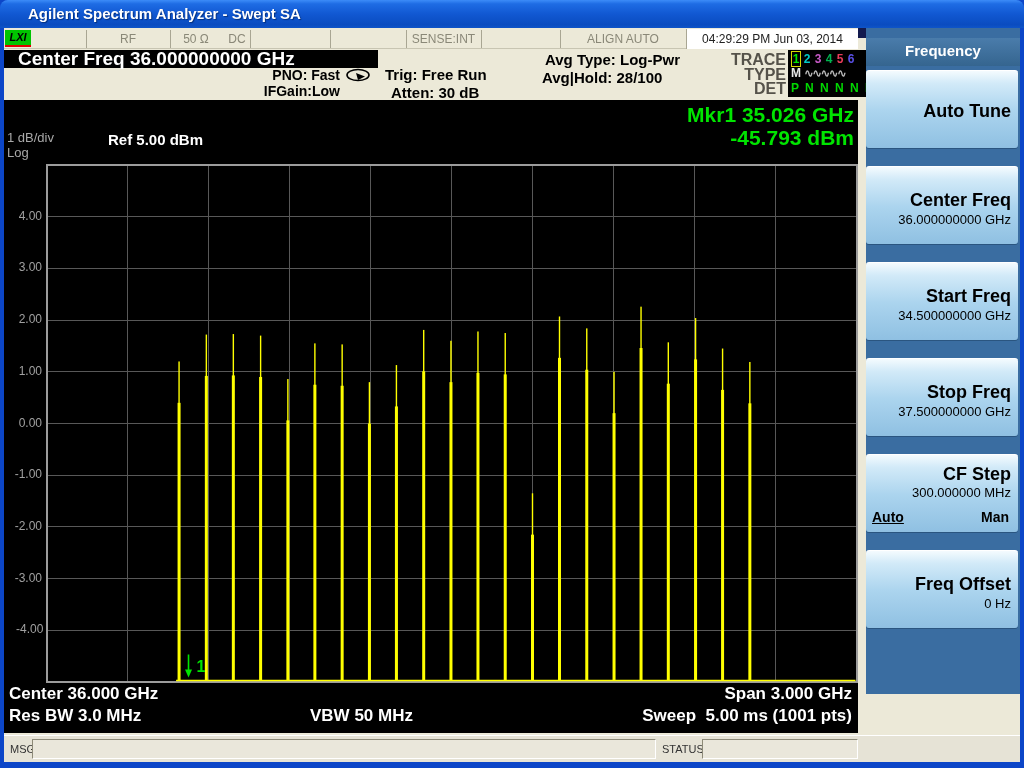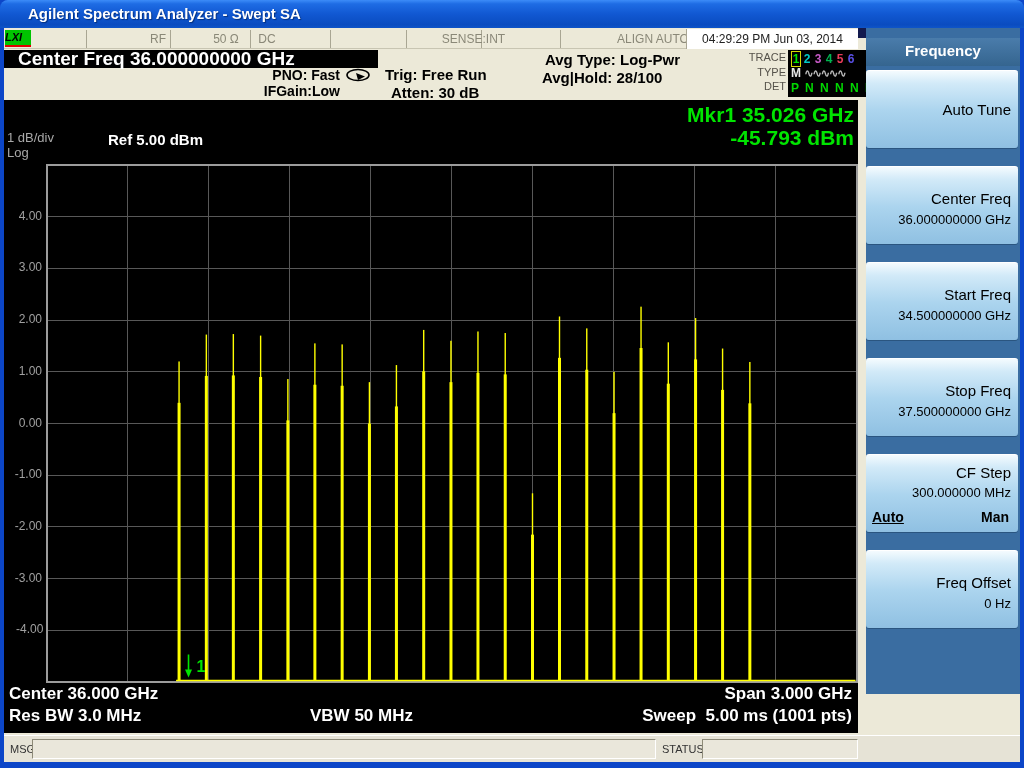--- a/index.html
+++ b/index.html
@@ -15,34 +15,34 @@
     line-height:28px; padding-left:28px; text-shadow:1px 1px 1px #04307e; }
   #border-l { left:0; top:28px; width:4px; height:734px; background:#0c46c8; }
   #border-r { left:1020px; top:28px; width:4px; height:734px; background:#0c46c8; }
   #border-b { left:0; top:762px; width:1024px; height:6px; background:#0c46c8; }
   #main-bg { left:4px; top:28px; width:1016px; height:734px; background:#ece9d8; }
 
   
   #top-strip { left:4px; top:29px; width:854px; height:20px; background:#ece9d8;
                border-bottom:1px solid #c8c5b2; font-size:12px; color:#8a8878; }
   .sep { position:absolute; top:1px; width:1px; height:18px; background:#a9a693; }
-  .cell { position:absolute; top:3px; text-align:center;margin-left:30px; }
+  .cell { position:absolute; top:3px; text-align:center; }
   #lxi-badge { position:absolute; left:1px; top:1px; width:26px; height:17px;
     background:#00c400; color:#000; font-weight:bold; font-style:italic;
-    font-size:11px; line-height:15px;
+    font-size:11px; text-align:center; line-height:15px;
     border-bottom:2px solid #e00000; }
   #time-cell { position:absolute; left:682px; top:0; width:172px; height:20px;
     background:#ffffff; border-left:1px solid #a9a693; color:#222;
     font-size:12px; text-align:center; line-height:20px; }
 
   
   #banner { left:4px; top:50px; width:374px; height:18px; background:#000;
     color:#fff; font-size:19px; font-weight:bold; line-height:17px; padding-left:14px; }
   .hdr { position:absolute; color:#000; font-weight:bold; }
-  #legend-label-col div { position:absolute; right:0; font-size:11px; color:#55524a; font-weight:normal; }
+  #legend-label-col div { position:absolute; right:0; font-size:16px; color:#55524a; font-weight:bold; }
   #legend-box { left:788px; top:50px; width:84px; height:47px; background:#000;
     padding:1px 0 0 3px; }
   .leg-row { height:15px; line-height:14px; font-size:12px; font-weight:bold; white-space:nowrap; }
   .tr-num { display:inline-block; width:10px; text-align:center; margin-right:1px; }
   .tr-box { border:1px solid #d6d800; }
   .type-m { color:#e8e8e8; }
   .type-wave { color:#b8b8b8; font-size:11px; letter-spacing:-1px; }
   .det-row { color:#00d800; letter-spacing:1.5px; font-size:12px; }
 
   
@@ -57,21 +57,21 @@
 
   
   #side-navy { left:858px; top:28px; width:162px; height:10px; background:#131a4e; }
   #sidebar { left:866px; top:28px; width:154px; height:666px; background:#3a6da1; }
   #menu-title { position:absolute; left:0; top:10px; width:154px; height:28px;
     background:linear-gradient(180deg,#4a7cab,#35658f); color:#fff; font-weight:bold;
     font-size:15px; text-align:center; line-height:26px; }
   .softkey { position:absolute; left:0; width:152px; height:78px; border-radius:3px;
     background:linear-gradient(180deg,#f4fbfe 0%,#d2eaf8 16%,#abd4ee 52%,#8fc0e2 100%);
     border-top:1px solid #fff; box-shadow:0 1px 0 #2a5580; color:#000; }
-  .sk-label { position:absolute; right:7px; font-weight:normal; font-size:15px; }
+  .sk-label { position:absolute; right:7px; font-weight:bold; font-size:18px; }
   .sk-value { position:absolute; right:7px; font-size:13px; }
   .sk-auto { position:absolute; left:6px; bottom:7px; font-weight:bold; font-size:14px; text-decoration:underline; }
   .sk-man  { position:absolute; right:9px; bottom:7px; font-weight:bold; font-size:14px; }
 
   
   #status-bar { left:4px; top:735px; width:1016px; height:27px; background:#e6e3d6;
     border-top:1px solid #fff; font-size:11px; color:#333; }
   .sunken { position:absolute; top:3px; height:20px; background:#eae7db;
     border-top:1px solid #8d8a78; border-left:1px solid #8d8a78;
     border-bottom:1px solid #fff; border-right:1px solid #fff; }

